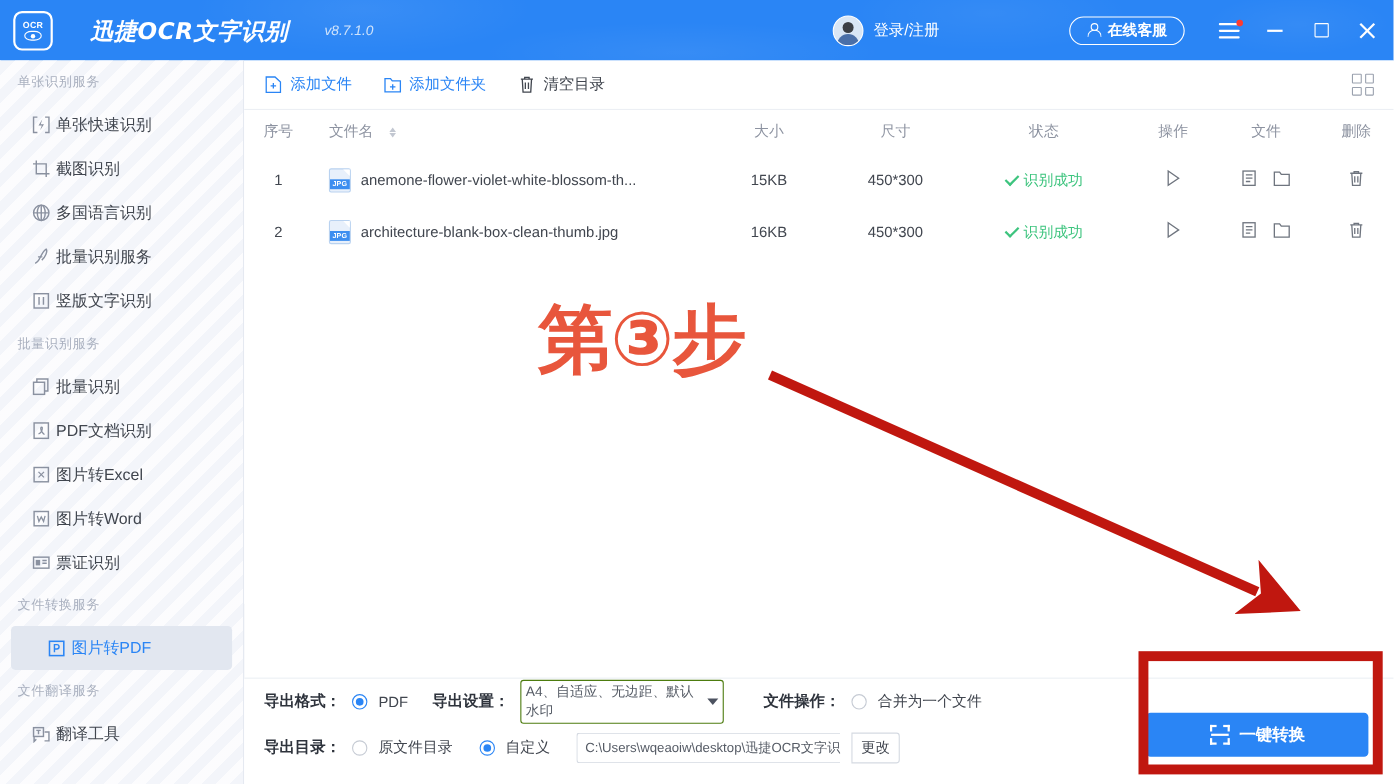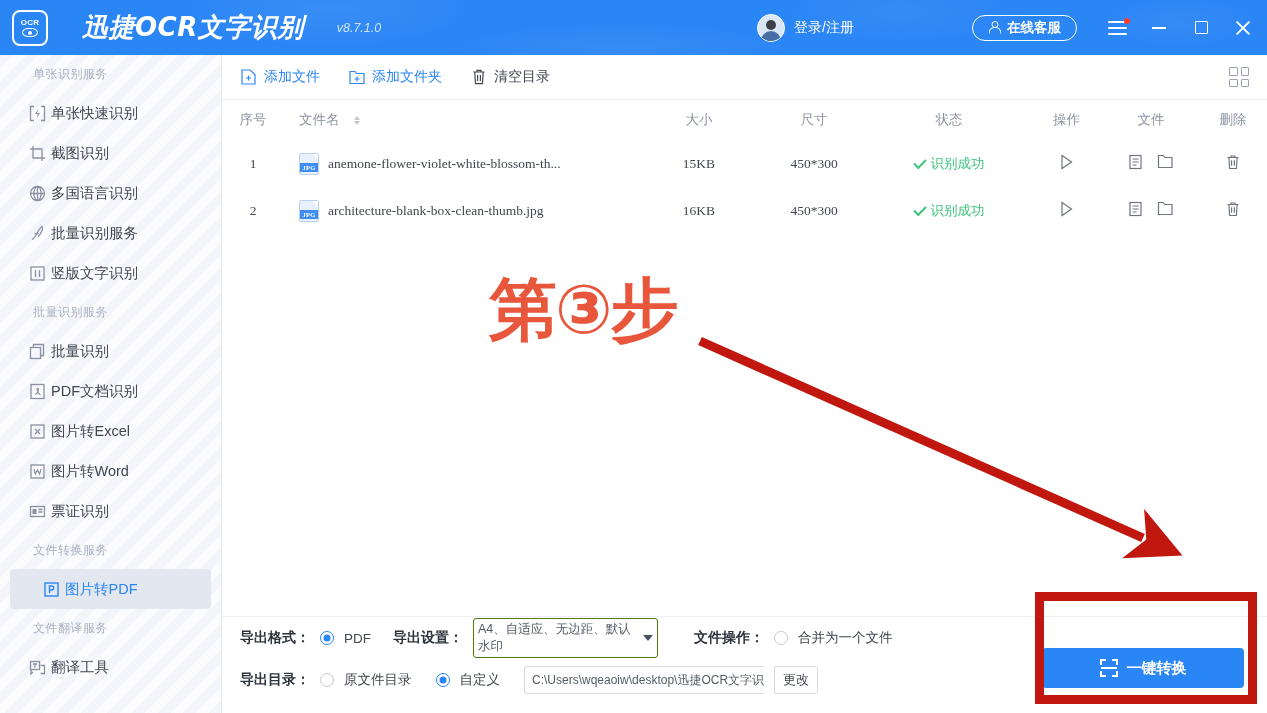--- a/index.html
+++ b/index.html
@@ -32,21 +32,21 @@
   .logo-eye {
     width: 16px; height: 9px; border: 1.6px solid #fff; border-radius: 50%/60%;
     position: relative; margin-top: 1px;
   }
   .logo-eye::after {
     content: ""; position: absolute; left: 50%; top: 50%;
     transform: translate(-50%,-50%); width: 4px; height: 4px;
     background: #fff; border-radius: 50%;
   }
   .app-title {
-    margin-left: 10px; color: #fff; font-size: 26px; font-weight: bold;
+    margin-left: 10px; color: #fff; font-size: 21px; font-weight: bold;
     font-style: italic; letter-spacing: .5px;
     font-family: "DejaVu Sans", sans-serif;
   }
   .app-version { margin-left: 9px; color: #cfe3fb; font-size: 12.5px; font-style: italic; }
 
   .tb-user {
     position: absolute; left: 757px; top: 50%; transform: translateY(-50%);
     display: flex; align-items: center; gap: 9px; cursor: pointer;
   }
   .avatar {
@@ -111,39 +111,39 @@
   .sidebar {
     position: absolute; left: 0; top: 55px; width: 222px; height: 658px;
     background: #f3f5fa;
     background-image: repeating-linear-gradient(-45deg,
         rgba(255,255,255,0) 0px, rgba(255,255,255,0) 9px,
         rgba(255,255,255,.75) 9px, rgba(255,255,255,.75) 18px);
     border-right: 1px solid #e4e8f0;
     overflow: hidden;
   }
   .sb-group {
-    color: #a9b0bf; font-size: 12px; padding: 0 0 0 33px;
+    color: #a9b0bf; font-size: 12px; padding: 0 0 0 16px;
     height: 38px; display: flex; align-items: center; letter-spacing: .5px;
   }
   .sb-item {
     height: 40px; margin: 0 10px; padding-left: 18px; border-radius: 4px;
     display: flex; align-items: center; gap: 4px; cursor: pointer;
     color: #41464f; font-size: 14.5px;
   }
   .sb-item.active { background: #e2e7f0; color: #2a85f5; padding-left: 32px; }
   .sb-ico {
     width: 19px; height: 19px; flex: none;
     display: flex; align-items: center; justify-content: center;
     color: #8a91a0;
   }
   .sb-item.active .sb-ico { color: #2a85f5; }
   .sb-ico svg { display: block; }
 
   
-  .main { position: absolute; left: 222px; top: 55px; width: 1045px; height: 494px; background: #fff; font-family: Liberation Serif, serif; }
+  .main { position: absolute; left: 222px; top: 55px; width: 1045px; height: 494px; background: #fff; }
 
   .toolbar {
     position: relative; height: 45px; border-bottom: 1px solid #eceff4;
     display: flex; align-items: center; padding-left: 18px; gap: 28px;
   }
   .tb-btn {
     display: flex; align-items: center; gap: 7px; cursor: pointer;
     color: #2a85f5; font-size: 14px;
   }
   .tb-btn.dark { color: #41464f; }

